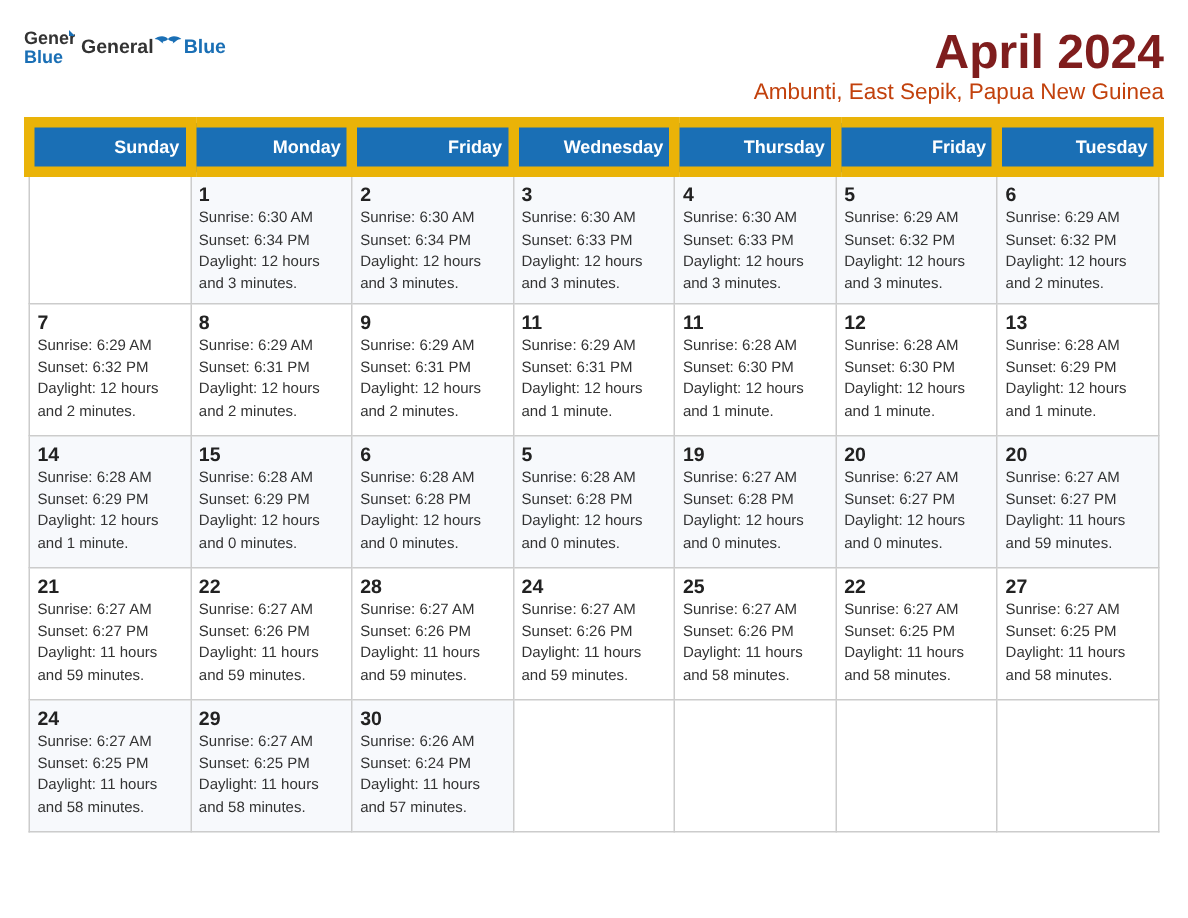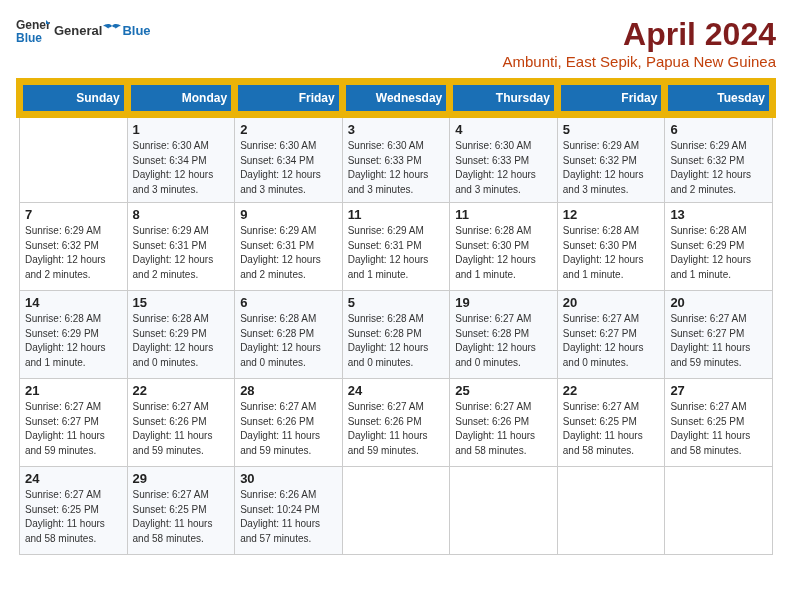--- a/index.html
+++ b/index.html
@@ -312,21 +312,21 @@
         <td>
           <span class="day-num">29</span>
           <div class="day-info" style="white-space: pre-line;">Sunrise: 6:27 AM
 Sunset: 6:25 PM
 Daylight: 11 hours
 and 58 minutes.</div>
         </td>
         <td>
           <span class="day-num">30</span>
           <div class="day-info" style="white-space: pre-line;">Sunrise: 6:26 AM
-Sunset: 10:24 PM
+Sunset: 6:24 PM
 Daylight: 11 hours
 and 57 minutes.</div>
         </td>
         <td class="empty"></td>
         <td class="empty"></td>
         <td class="empty"></td>
         <td class="empty"></td>
       </tr>
     </tbody>
 </table>

